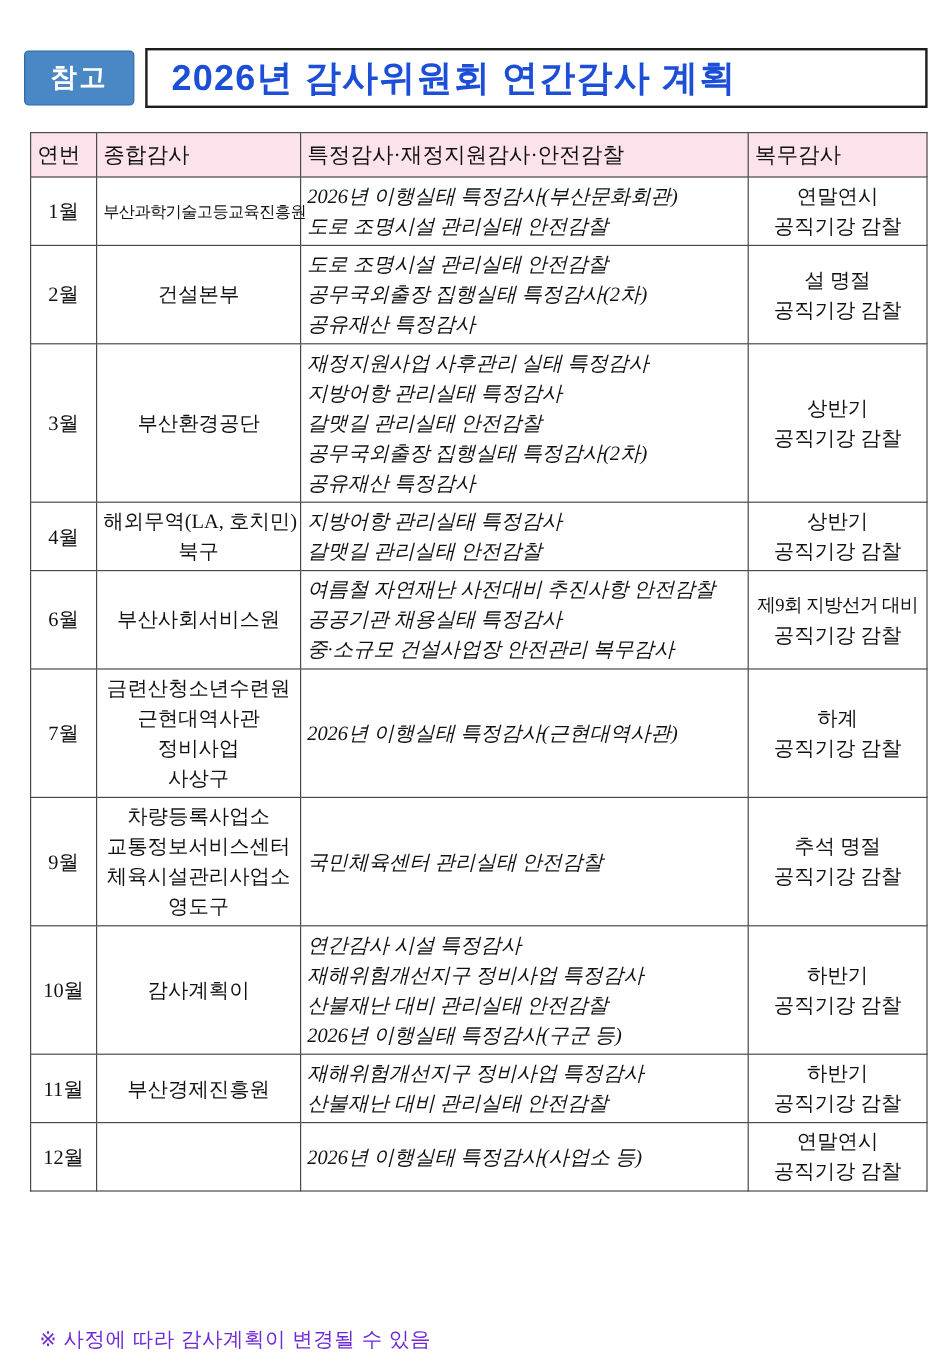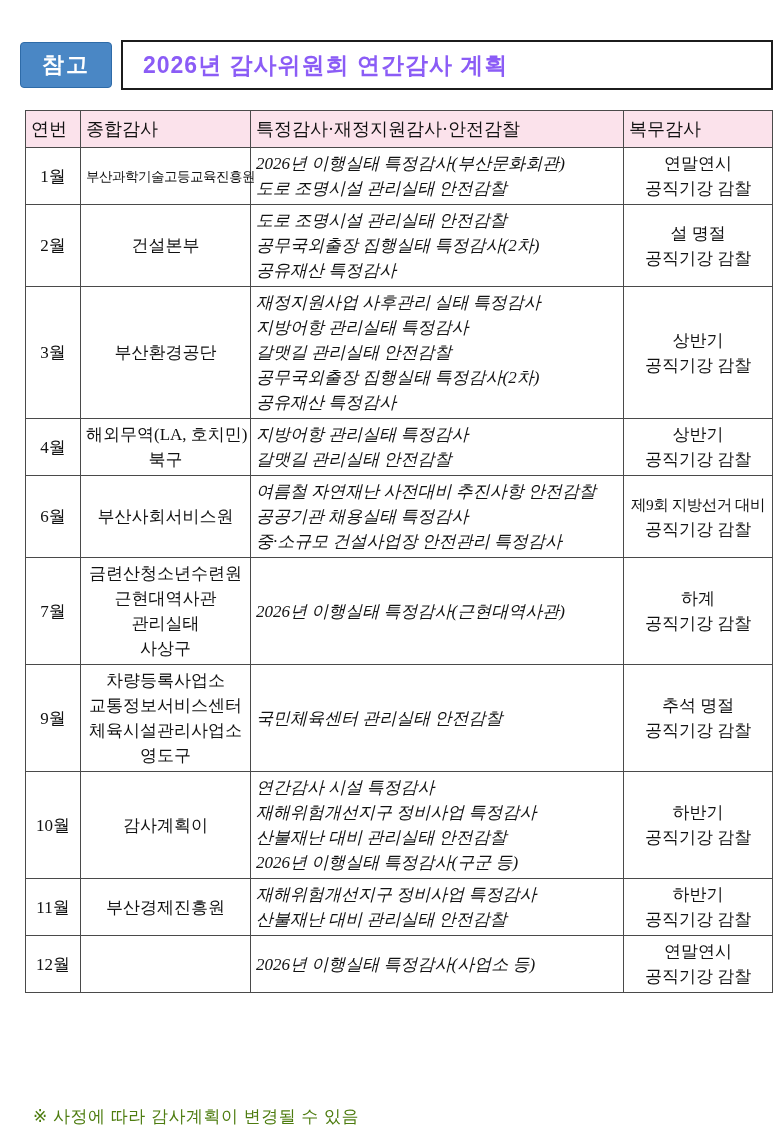--- a/index.html
+++ b/index.html
@@ -37,21 +37,21 @@
   }
   .title-box{
     flex:1 1 auto;margin-left:9px;
     border:2px solid #1c1c1c;background:#ffffff;
     display:flex;align-items:center;
     padding-left:20px;
   }
   .title-box h1{
     margin:0;
     font-family:"Liberation Sans","DejaVu Sans",sans-serif;
-    font-weight:bold;font-size:23px;letter-spacing:1px;color:#8b5cf6;
+    font-weight:bold;font-size:30px;letter-spacing:1px;color:#1d4ed8;
   }
 
   
   table.audit{
     position:absolute;left:25px;top:110px;width:747px;
     border-collapse:collapse;table-layout:fixed;
   }
   table.audit col.c1{width:55px;}
   table.audit col.c2{width:170px;}
   table.audit col.c3{width:373px;}
@@ -70,21 +70,21 @@
   td.c-month,td.c-comp,td.c-service{text-align:center;}
   td.c-special{text-align:left;padding-left:10px;font-style:italic;}
   .line{white-space:nowrap;}
   .line.tight{font-size:13.5px;letter-spacing:-0.5px;}
   .line.semi{font-size:15.5px;letter-spacing:-0.5px;}
 
   
   .footnote{
     position:absolute;left:33px;top:1105px;margin:0;
     font-family:"Liberation Sans","DejaVu Sans",sans-serif;
-    font-size:17px;color:#4d7c0f;letter-spacing:0.5px;
+    font-size:17px;color:#6d28d9;letter-spacing:0.5px;
   }
 </style>
 </head>
 <body>
 
 <div class="page">
 
   <div class="top">
     <div class="badge">참고</div>
     <div class="title-box">
@@ -180,35 +180,35 @@
         <tr>
           <td class="c-month">
             <div class="line">6월</div>
           </td>
           <td class="c-comp">
             <div class="line">부산사회서비스원</div>
           </td>
           <td class="c-special">
             <div class="line">여름철 자연재난 사전대비 추진사항 안전감찰</div>
             <div class="line">공공기관 채용실태 특정감사</div>
-            <div class="line">중·소규모 건설사업장 안전관리 특정감사</div>
+            <div class="line">중·소규모 건설사업장 안전관리 복무감사</div>
           </td>
           <td class="c-service">
             <div class="line semi">제9회 지방선거 대비</div>
             <div class="line">공직기강 감찰</div>
           </td>
         </tr>
         <tr>
           <td class="c-month">
             <div class="line">7월</div>
           </td>
           <td class="c-comp">
             <div class="line">금련산청소년수련원</div>
             <div class="line">근현대역사관</div>
-            <div class="line">관리실태</div>
+            <div class="line">정비사업</div>
             <div class="line">사상구</div>
           </td>
           <td class="c-special">
             <div class="line">2026년 이행실태 특정감사(근현대역사관)</div>
           </td>
           <td class="c-service">
             <div class="line">하계</div>
             <div class="line">공직기강 감찰</div>
           </td>
         </tr>

